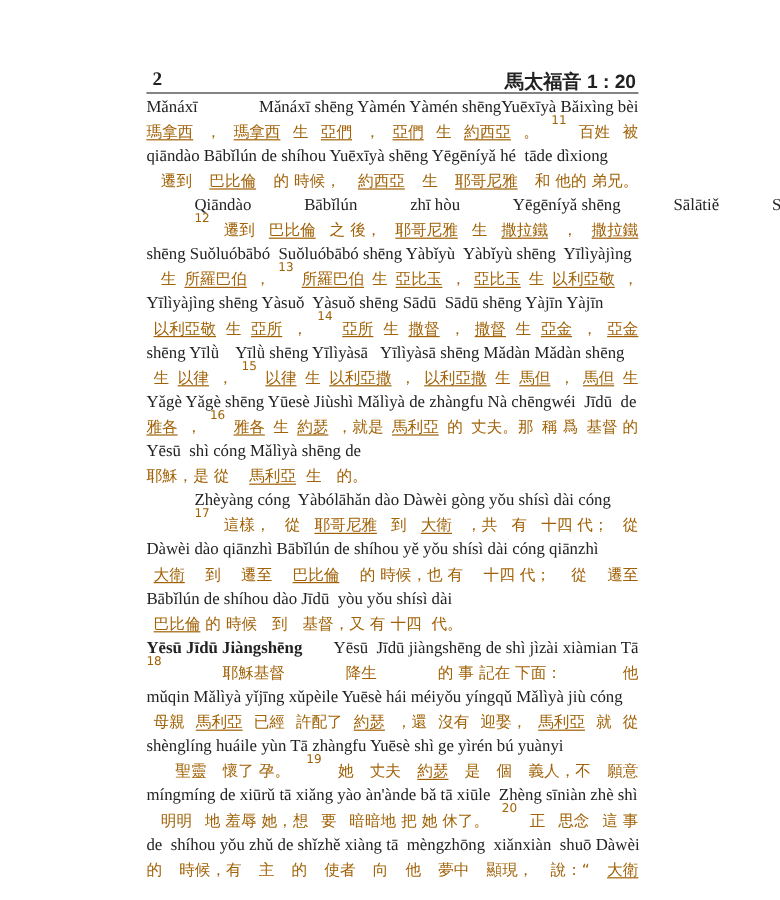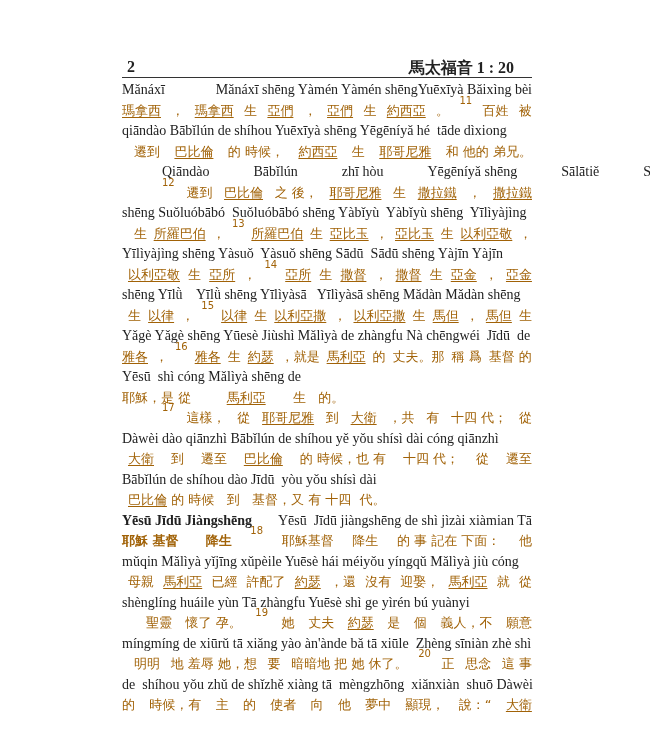--- a/index.html
+++ b/index.html
@@ -1,20 +1,20 @@
 <!DOCTYPE html>
 <html><head>
 <meta charset="utf-8">
 <style>
   html, body { margin:0; padding:0; background:#ffffff; }
   body { width:650px; height:750px; position:relative; overflow:hidden;
          font-family:"Liberation Serif","DejaVu Serif",serif; color:#222; }
   .header { position:absolute; left:122px; top:58px; width:408px; height:18px; }
   .pnum { position:absolute; left:5px; top:0; font-weight:bold; font-size:16px; }
-  .ref { position:absolute; right:16px; top:0; font-weight:bold; font-size:16px; font-family:Liberation Serif, serif; }
+  .ref { position:absolute; right:0; top:0; font-weight:bold; font-size:16px; font-family:Liberation Sans, sans-serif; }
   .rule { position:absolute; left:122px; top:77px; width:410px; height:1px; background:#333; }
   .lines { position:absolute; left:122px; top:80px; width:410px; }
   .line { height:20.5px; line-height:20.5px; font-size:14px; white-space:pre; overflow:visible;
           display:flex; justify-content:space-between; }
   .line.left { justify-content:flex-start; }
   .line.zh { font-size:13px; font-family:"DejaVu Sans","Liberation Sans",sans-serif; color:#a16207; }
   .seg { display:inline-block; }
   .u { text-decoration:underline; text-underline-offset:2px; }
   .sup { font-size:10px; vertical-align:super; line-height:0; }
   .bold { font-weight:bold; }
@@ -37,28 +37,29 @@
     <div class="line zh" style="padding-left: 40px;"><span class="seg sup">12</span><span class="seg">遷到</span><span class="seg u">巴比倫</span><span class="seg">之 後，</span><span class="seg u">耶哥尼雅</span><span class="seg">生</span><span class="seg u">撒拉鐵</span><span class="seg">，</span><span class="seg u">撒拉鐵</span></div>
     <div class="line" style="padding-left: 0px;"><span class="seg">shēng Suǒluóbābó  Suǒluóbābó shēng Yàbǐyù  Yàbǐyù shēng  Yīlìyàjìng</span></div>
     <div class="line zh" style="padding-left: 12px;"><span class="seg">生</span><span class="seg u">所羅巴伯</span><span class="seg">，</span><span class="seg sup">13</span><span class="seg u">所羅巴伯</span><span class="seg">生</span><span class="seg u">亞比玉</span><span class="seg">，</span><span class="seg u">亞比玉</span><span class="seg">生</span><span class="seg u">以利亞敬</span><span class="seg">，</span></div>
     <div class="line" style="padding-left: 0px;"><span class="seg">Yīlìyàjìng shēng Yàsuǒ  Yàsuǒ shēng Sādū  Sādū shēng Yàjīn Yàjīn</span></div>
     <div class="line zh" style="padding-left: 6px;"><span class="seg u">以利亞敬</span><span class="seg">生</span><span class="seg u">亞所</span><span class="seg">，</span><span class="seg sup">14</span><span class="seg u">亞所</span><span class="seg">生</span><span class="seg u">撒督</span><span class="seg">，</span><span class="seg u">撒督</span><span class="seg">生</span><span class="seg u">亞金</span><span class="seg">，</span><span class="seg u">亞金</span></div>
     <div class="line" style="padding-left: 0px;"><span class="seg">shēng Yīlǜ    Yīlǜ shēng Yīlìyàsā   Yīlìyàsā shēng Mǎdàn Mǎdàn shēng</span></div>
     <div class="line zh" style="padding-left: 6px;"><span class="seg">生</span><span class="seg u">以律</span><span class="seg">，</span><span class="seg sup">15</span><span class="seg u">以律</span><span class="seg">生</span><span class="seg u">以利亞撒</span><span class="seg">，</span><span class="seg u">以利亞撒</span><span class="seg">生</span><span class="seg u">馬但</span><span class="seg">，</span><span class="seg u">馬但</span><span class="seg">生</span></div>
     <div class="line" style="padding-left: 0px;"><span class="seg">Yǎgè Yǎgè shēng Yūesè Jiùshì Mǎlìyà de zhàngfu Nà chēngwéi  Jīdū  de</span></div>
     <div class="line zh" style="padding-left: 0px;"><span class="seg u">雅各</span><span class="seg">，</span><span class="seg sup">16</span><span class="seg u">雅各</span><span class="seg">生</span><span class="seg u">約瑟</span><span class="seg">，就是</span><span class="seg u">馬利亞</span><span class="seg">的</span><span class="seg">丈夫。那</span><span class="seg">稱 爲</span><span class="seg">基督 的</span></div>
     <div class="line left" style="padding-left: 0px;"><span class="seg">Yēsū  shì cóng Mǎlìyà shēng de</span></div>
-    <div class="line zh left" style="padding-left: 0px; gap: 19px;"><span class="seg">耶穌，是 從    </span><span class="seg u">馬利亞</span><span class="seg">  生   的。</span></div>
+    <div class="line zh left" style="padding-left: 0px;"><span class="seg">耶穌，是 從    </span><span class="seg u">馬利亞</span><span class="seg">  生   的。</span></div>
+    <div class="line" style="padding-left: 40px;"><span class="seg">Zhèyàng cóng  Yàbólāhǎn dào Dàwèi gòng yǒu shísì dài cóng</span></div>
     <div class="line zh" style="padding-left: 40px;"><span class="seg sup">17</span><span class="seg">這樣，</span><span class="seg">從</span><span class="seg u">耶哥尼雅</span><span class="seg">到</span><span class="seg u">大衛</span><span class="seg">，共</span><span class="seg">有</span><span class="seg">十四 代；</span><span class="seg">從</span></div>
     <div class="line" style="padding-left: 0px;"><span class="seg">Dàwèi dào qiānzhì Bābǐlún de shíhou yě yǒu shísì dài cóng qiānzhì</span></div>
     <div class="line zh" style="padding-left: 6px;"><span class="seg u">大衛</span><span class="seg">到</span><span class="seg">遷至</span><span class="seg u">巴比倫</span><span class="seg">的 時候，也 有</span><span class="seg">十四 代；</span><span class="seg">從</span><span class="seg">遷至</span></div>
     <div class="line left" style="padding-left: 0px;"><span class="seg">Bābǐlún de shíhou dào Jīdū  yòu yǒu shísì dài</span></div>
     <div class="line zh left" style="padding-left: 6px;"><span class="seg u">巴比倫</span><span class="seg"> 的 時候   到   基督，又 有 十四  代。</span></div>
     <div class="line" style="padding-left: 0px;"><span class="seg bold">Yēsū Jīdū Jiàngshēng</span><span class="seg">Yēsū  Jīdū jiàngshēng de shì jìzài xiàmian Tā</span></div>
-    <div class="line zh" style="padding-left: 0px;"><span class="seg bold">耶穌 基督      降生</span><span class="seg sup">18</span><span class="seg">耶穌基督</span><span class="seg">降生</span><span class="seg">的 事 記在 下面：</span><span class="seg">他</span></div>
+    <div class="line zh" style="padding-left: 0px;"><span class="seg sup">18</span><span class="seg">耶穌基督</span><span class="seg">降生</span><span class="seg">的 事 記在 下面：</span><span class="seg">他</span></div>
     <div class="line" style="padding-left: 0px;"><span class="seg">mǔqin Mǎlìyà yǐjīng xǔpèile Yuēsè hái méiyǒu yíngqǔ Mǎlìyà jiù cóng</span></div>
     <div class="line zh" style="padding-left: 6px;"><span class="seg">母親</span><span class="seg u">馬利亞</span><span class="seg">已經</span><span class="seg">許配了</span><span class="seg u">約瑟</span><span class="seg">，還</span><span class="seg">沒有</span><span class="seg">迎娶，</span><span class="seg u">馬利亞</span><span class="seg">就</span><span class="seg">從</span></div>
     <div class="line" style="padding-left: 0px;"><span class="seg">shènglíng huáile yùn Tā zhàngfu Yuēsè shì ge yìrén bú yuànyi</span></div>
     <div class="line zh" style="padding-left: 24px;"><span class="seg">聖靈</span><span class="seg">懷了 孕。</span><span class="seg sup">19</span><span class="seg">她</span><span class="seg">丈夫</span><span class="seg u">約瑟</span><span class="seg">是</span><span class="seg">個</span><span class="seg">義人，不</span><span class="seg">願意</span></div>
     <div class="line" style="padding-left: 0px;"><span class="seg">míngmíng de xiūrǔ tā xiǎng yào àn'ànde bǎ tā xiūle  Zhèng sīniàn zhè shì</span></div>
     <div class="line zh" style="padding-left: 12px;"><span class="seg">明明</span><span class="seg">地 羞辱 她，想</span><span class="seg">要</span><span class="seg">暗暗地 把 她 休了。</span><span class="seg sup">20</span><span class="seg">正</span><span class="seg">思念</span><span class="seg">這 事</span></div>
     <div class="line" style="padding-left: 0px;"><span class="seg">de  shíhou yǒu zhǔ de shǐzhě xiàng tā  mèngzhōng  xiǎnxiàn  shuō Dàwèi</span></div>
     <div class="line zh" style="padding-left: 0px;"><span class="seg">的</span><span class="seg">時候，有</span><span class="seg">主</span><span class="seg">的</span><span class="seg">使者</span><span class="seg">向</span><span class="seg">他</span><span class="seg">夢中</span><span class="seg">顯現，</span><span class="seg">說：“</span><span class="seg u">大衛</span></div>
   </div>
 

